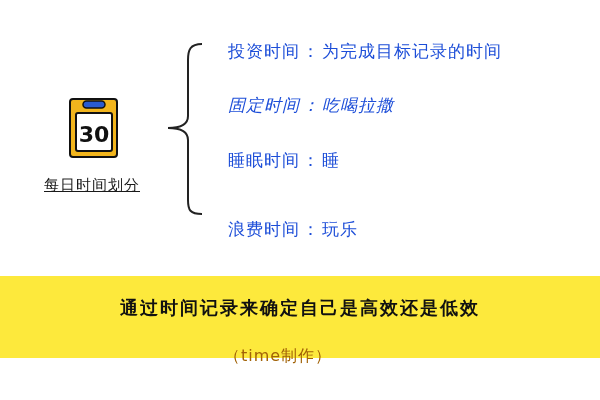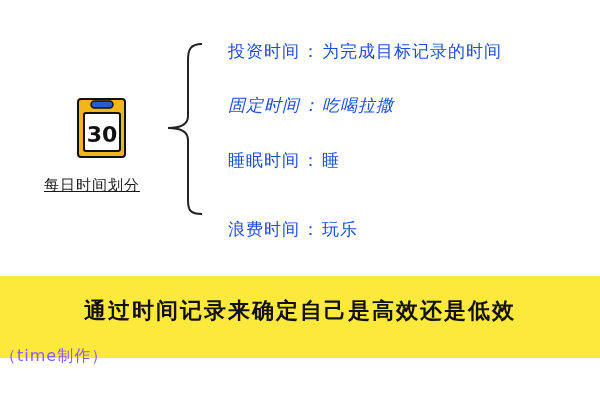--- a/index.html
+++ b/index.html
@@ -1,25 +1,25 @@
 <!DOCTYPE html>
 <html><head>
 <meta charset="utf-8">
 <style>
   html, body { margin:0; padding:0; }
   body { width:600px; height:400px; background:#ffffff; position:relative; overflow:hidden;
          font-family: "DejaVu Sans", "Liberation Sans", sans-serif; color:#1a1a1a; }
-  .calendar { position:absolute; left:76px; top:96px; width:52px; height:64px; }
+  .calendar { position:absolute; left:68px; top:96px; width:52px; height:64px; }
   .cal-label { position:absolute; left:44px; top:176px; font-size:15px; letter-spacing:1px; color:#1a1a1a;text-decoration:underline; }
   .brace { position:absolute; left:160px; top:40px; width:50px; height:180px; }
   .item { position:absolute; left:228px; font-size:17px; letter-spacing:1px; color:#1d4ed8; white-space:nowrap; }
   .item .sep { margin:0 2px; }
   .band { position:absolute; left:0; top:276px; width:600px; height:82px; background:#fde93c; }
-  .band-text { position:absolute; left:0; width:600px; top:296px; text-align:center; font-size:22px; letter-spacing:2px; font-weight:bold; color:#111; }
-  .credit { position:absolute; left:0; width:556px; top:346px; text-align:left; font-size:16px; color:#8b5cf6; letter-spacing:1px; }
+  .band-text { position:absolute; left:0; width:600px; top:296px; text-align:center; font-size:18px; letter-spacing:2px; font-weight:bold; color:#111; }
+  .credit { position:absolute; left:0; width:556px; top:346px; text-align:center; font-size:16px; color:#a16207; letter-spacing:1px; }
 </style>
 </head>
 <body>
 
 <div class="calendar">
   <svg width="52" height="64" viewBox="0 0 52 64">
     <rect x="2" y="3" width="47" height="58" rx="3" fill="#f2b51d" stroke="#111" stroke-width="2"></rect>
     <rect x="15" y="5" width="22" height="7" rx="3.5" fill="#2a5bd0" stroke="#111" stroke-width="1.5"></rect>
     <rect x="8" y="17" width="36" height="38" rx="2" fill="#ffffff" stroke="#111" stroke-width="2"></rect>
     <text x="26" y="46" text-anchor="middle" font-family="DejaVu Sans, sans-serif" font-size="22" font-weight="bold" fill="#111">30</text>

